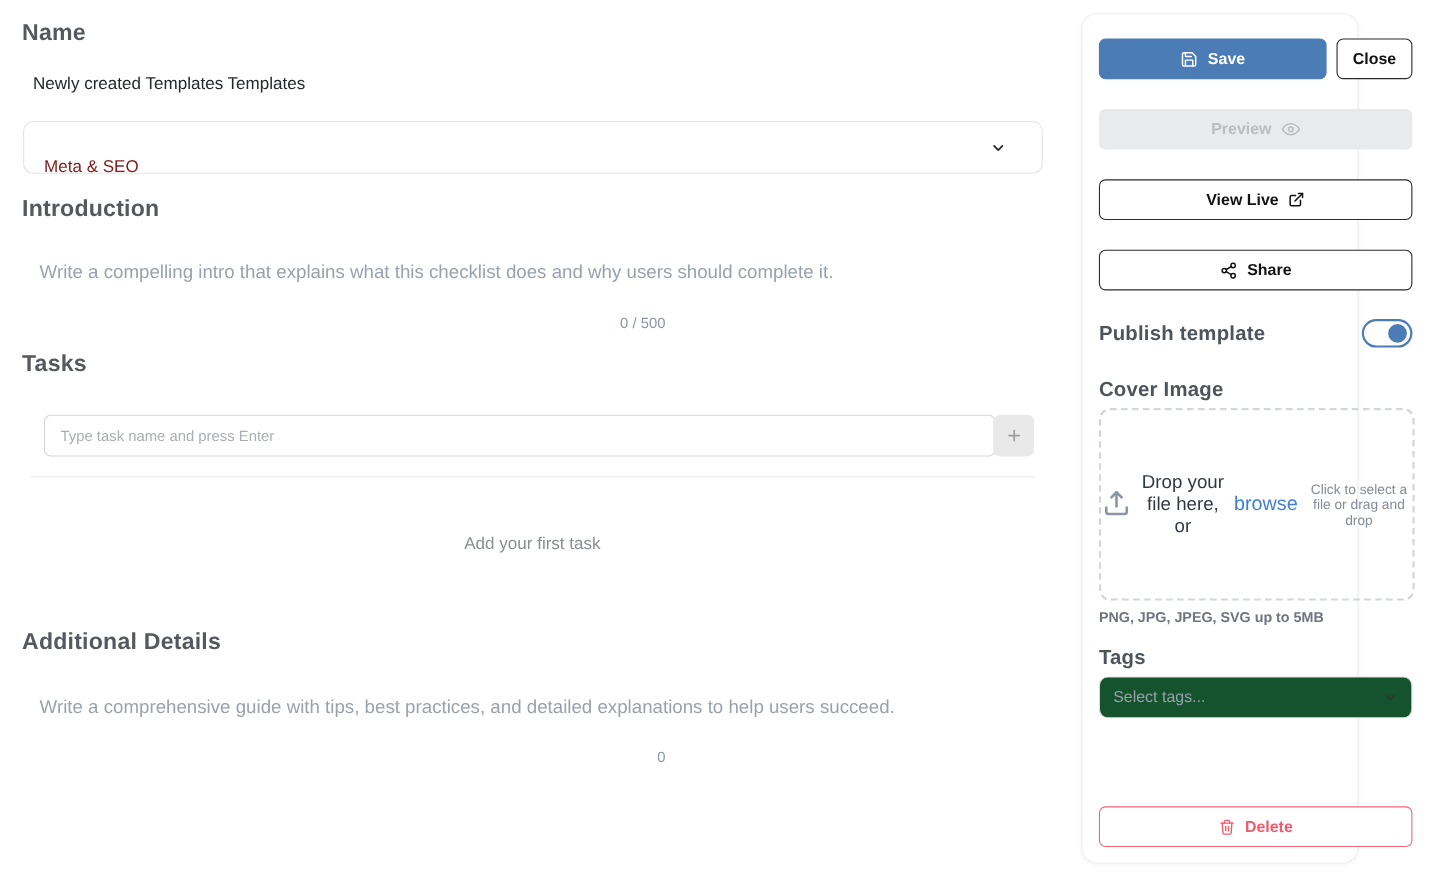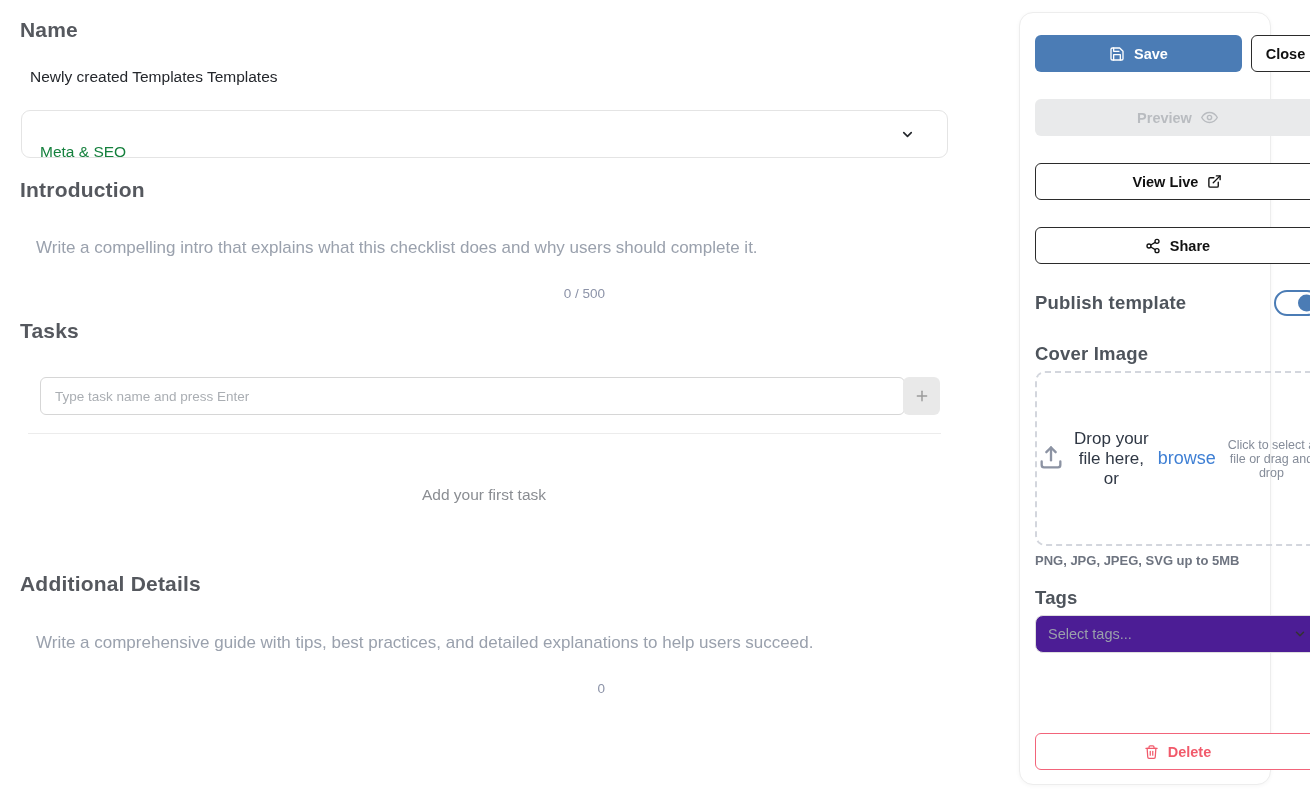--- a/index.html
+++ b/index.html
@@ -7,21 +7,21 @@
     font-family:"Liberation Sans","DejaVu Sans",sans-serif; }
   .stage { position:relative; width:1310px; height:797px; background:#fff; }
 
   
   .main { position:absolute; left:0; top:0; width:968px; height:797px; }
   .h1 { position:absolute; left:20px; font-size:21px; font-weight:800; color:#55585e; letter-spacing:.2px; }
   .name-value { position:absolute; left:30px; top:68px; font-size:15.5px; color:#24272c; }
   .select-box { position:absolute; left:21px; top:110px; width:927px; height:48px;
     border:1px solid #e4e4e4; border-radius:9px; background:#fff; display:flex;
     align-items:center; padding:0 18px; cursor:pointer; }
-  .select-box .sel-label { font-size:15.5px; color:#15803d;margin-top:36px; }
+  .select-box .sel-label { font-size:15.5px; color:#7f1d1d;margin-top:36px; }
   .select-box .chev { margin-left:auto; margin-right:14px; color:#24272c; display:flex; }
   .ph { color:#9aa1ad; font-size:17px; }
   .intro-ph { position:absolute; left:36px; top:238px; width:860px; }
   .counter { position:absolute; font-size:13.5px; color:#8c93a8; text-align:right; }
   .counter-intro { right:363px; top:286px; }
   .counter-add { right:363px; top:681px; }
   .task-input { position:absolute; left:40px; top:377px; width:865px; height:38px;
     border:1px solid #d6d6d6; border-radius:6px; font-size:13.5px; color:#333;
     padding:0 14px; outline:none; font-family:Liberation Sans, sans-serif; }
   .task-input::placeholder { color:#aaaeb3; }
@@ -29,21 +29,21 @@
     background:#e9e9e9; border:none; border-radius:6px; color:#9b9b9b; cursor:pointer;
     display:flex; align-items:center; justify-content:center; }
   .divider { position:absolute; left:28px; top:433px; width:913px; height:1px; background:#ececec; }
   .empty-task { position:absolute; left:0; top:486px; width:968px; text-align:center;
     font-size:15.5px; color:#8a8d92; }
   .add-ph { position:absolute; left:36px; top:633px; width:920px; }
 
   
   .panel { position:absolute; left:983px; top:12px; width:252px; height:773px;
     background:#fff; border:1px solid #ededed; border-radius:14px;
-    box-shadow:0 1px 4px rgba(0,0,0,.04);margin-left:36px; }
+    box-shadow:0 1px 4px rgba(0,0,0,.04); }
   .btn { position:absolute; height:37px; border-radius:6px; display:flex; align-items:center;
     justify-content:center; gap:9px; font-size:14.5px; cursor:pointer; border:none;
     font-family:inherit; font-weight:600; }
   .btn svg { flex:0 0 auto; }
   .btn-save { left:15px; top:22px; width:207px; background:#4b7cb5; color:#fff; }
   .btn-close { left:231px; top:22px; width:69px; background:#fff; border:1px solid #2b2b2b; color:#111; }
   .btn-preview { left:15px; top:86px; width:285px; background:#e9eaeb; color:#b9bcc0; cursor:default; }
   .btn-viewlive { left:15px; top:150px; width:285px; background:#fff; border:1px solid #2b2b2b; color:#111; }
   .btn-share { left:15px; top:214px; width:285px; background:#fff; border:1px solid #2b2b2b; color:#111; }
   .panel-label { font-size:18.5px; font-weight:800; color:#4e545c; letter-spacing:.2px; }
@@ -62,21 +62,21 @@
     border:2px dashed #d3d6dd; border-radius:10px; display:flex; flex-direction:row;
     align-items:center; justify-content:center; gap:7px; cursor:pointer; text-align:center; }
   .dz-icon { color:#8c93a3; margin-bottom:2px; }
   .dz-line { font-size:17px; color:#2f3744; }
   .dz-browse { font-size:18px; color:#3e7fd4; }
   .dz-hint { font-size:12.5px; color:#858c99; }
   .formats { position:absolute; left:15px; top:540px; font-size:13px; font-weight:700; color:#6e7480; }
   .tags-heading { position:absolute; left:15px; top:574px; }
   .tags-select { position:absolute; left:15px; top:602px; width:285px; height:38px;
     border:1px solid #dedede; border-radius:8px; display:flex; align-items:center;
-    padding:0 12px; cursor:pointer; background:#4c1d95; }
+    padding:0 12px; cursor:pointer; background:#14532d; }
   .tags-select .tag-ph { font-size:14.5px; color:#9aa0ab; }
   .tags-select .chev { margin-left:auto; color:#333; display:flex; }
   .btn-delete { left:15px; top:720px; width:285px; background:#fff;
     border:1px solid #f2647a; color:#f15a6b; }
 </style>
 </head>
 <body>
 
 <div class="stage">
 

